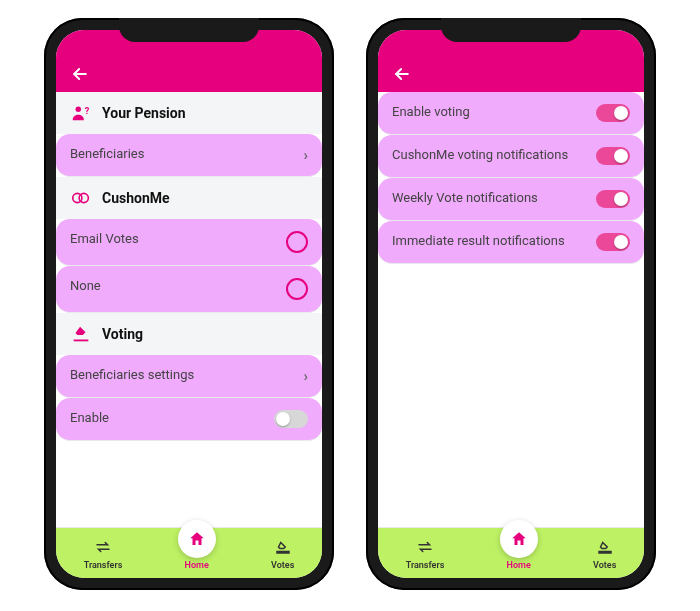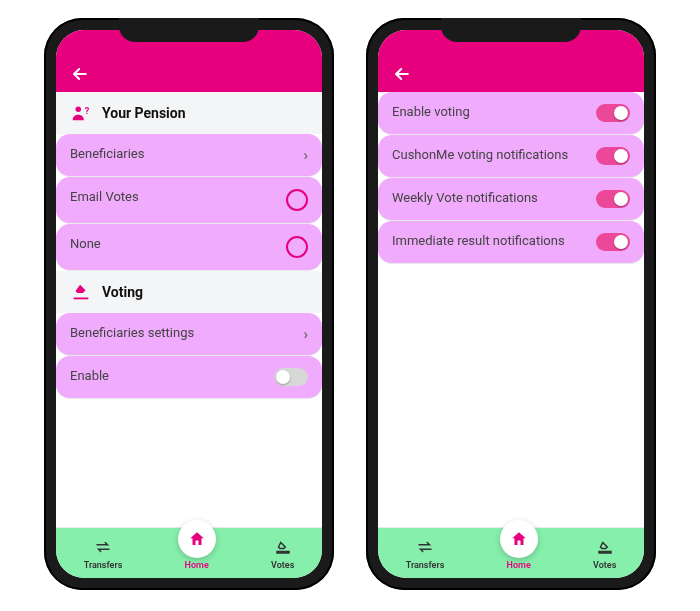--- a/index.html
+++ b/index.html
@@ -100,21 +100,21 @@
     box-shadow:0 1px 2px rgba(0,0,0,.3);
   }
   .toggle.on{background:var(--accent-light)}
   .toggle.on::after{left:auto;right:2px}
   .tabbar{
     display:flex;
     justify-content:space-around;
     align-items:flex-end;
     padding:6px 0 8px;
     border-top:1px solid var(--grey-border);
-    background:#86efac;
+    background:#bef264;
     text-align:center;
   }
   .tab{display:flex;flex-direction:column;align-items:center;gap:2px;font-size:9px;color:#333;font-weight:600}
   .tab.active{color:var(--accent)}
   .tab .ticon{width:22px;height:22px;display:flex;align-items:center;justify-content:center}
   .home-pill{
     width:38px;height:38px;border-radius:50%;background:#fff;box-shadow:0 2px 6px rgba(0,0,0,.2);
     display:flex;align-items:center;justify-content:center;margin-top:-14px;
   }
 </style>
@@ -145,20 +145,29 @@
               <text x="16" y="13" font-size="10" font-weight="bold" fill="var(--accent)">?</text>
             </svg>
         </span>
         <span>Your Pension</span>
       </div>
       <div class="row indent">
         <span>Beneficiaries</span>
         <span class="chev">›</span>
       </div>
 
+      <div class="section-head">
+        <span class="icn">
+          <svg width="22" height="22" viewBox="0 0 24 24" fill="none" stroke="var(--accent)" stroke-width="1.8">
+              <circle cx="8" cy="12" r="5"></circle>
+              <circle cx="15" cy="12" r="5"></circle>
+            </svg>
+        </span>
+        <span>CushonMe</span>
+      </div>
       <div class="row indent">
         <span>Email Votes</span>
         <span class="radio"></span>
       </div>
       <div class="row indent">
         <span>None</span>
         <span class="radio"></span>
       </div>
 
       <div class="section-head">

